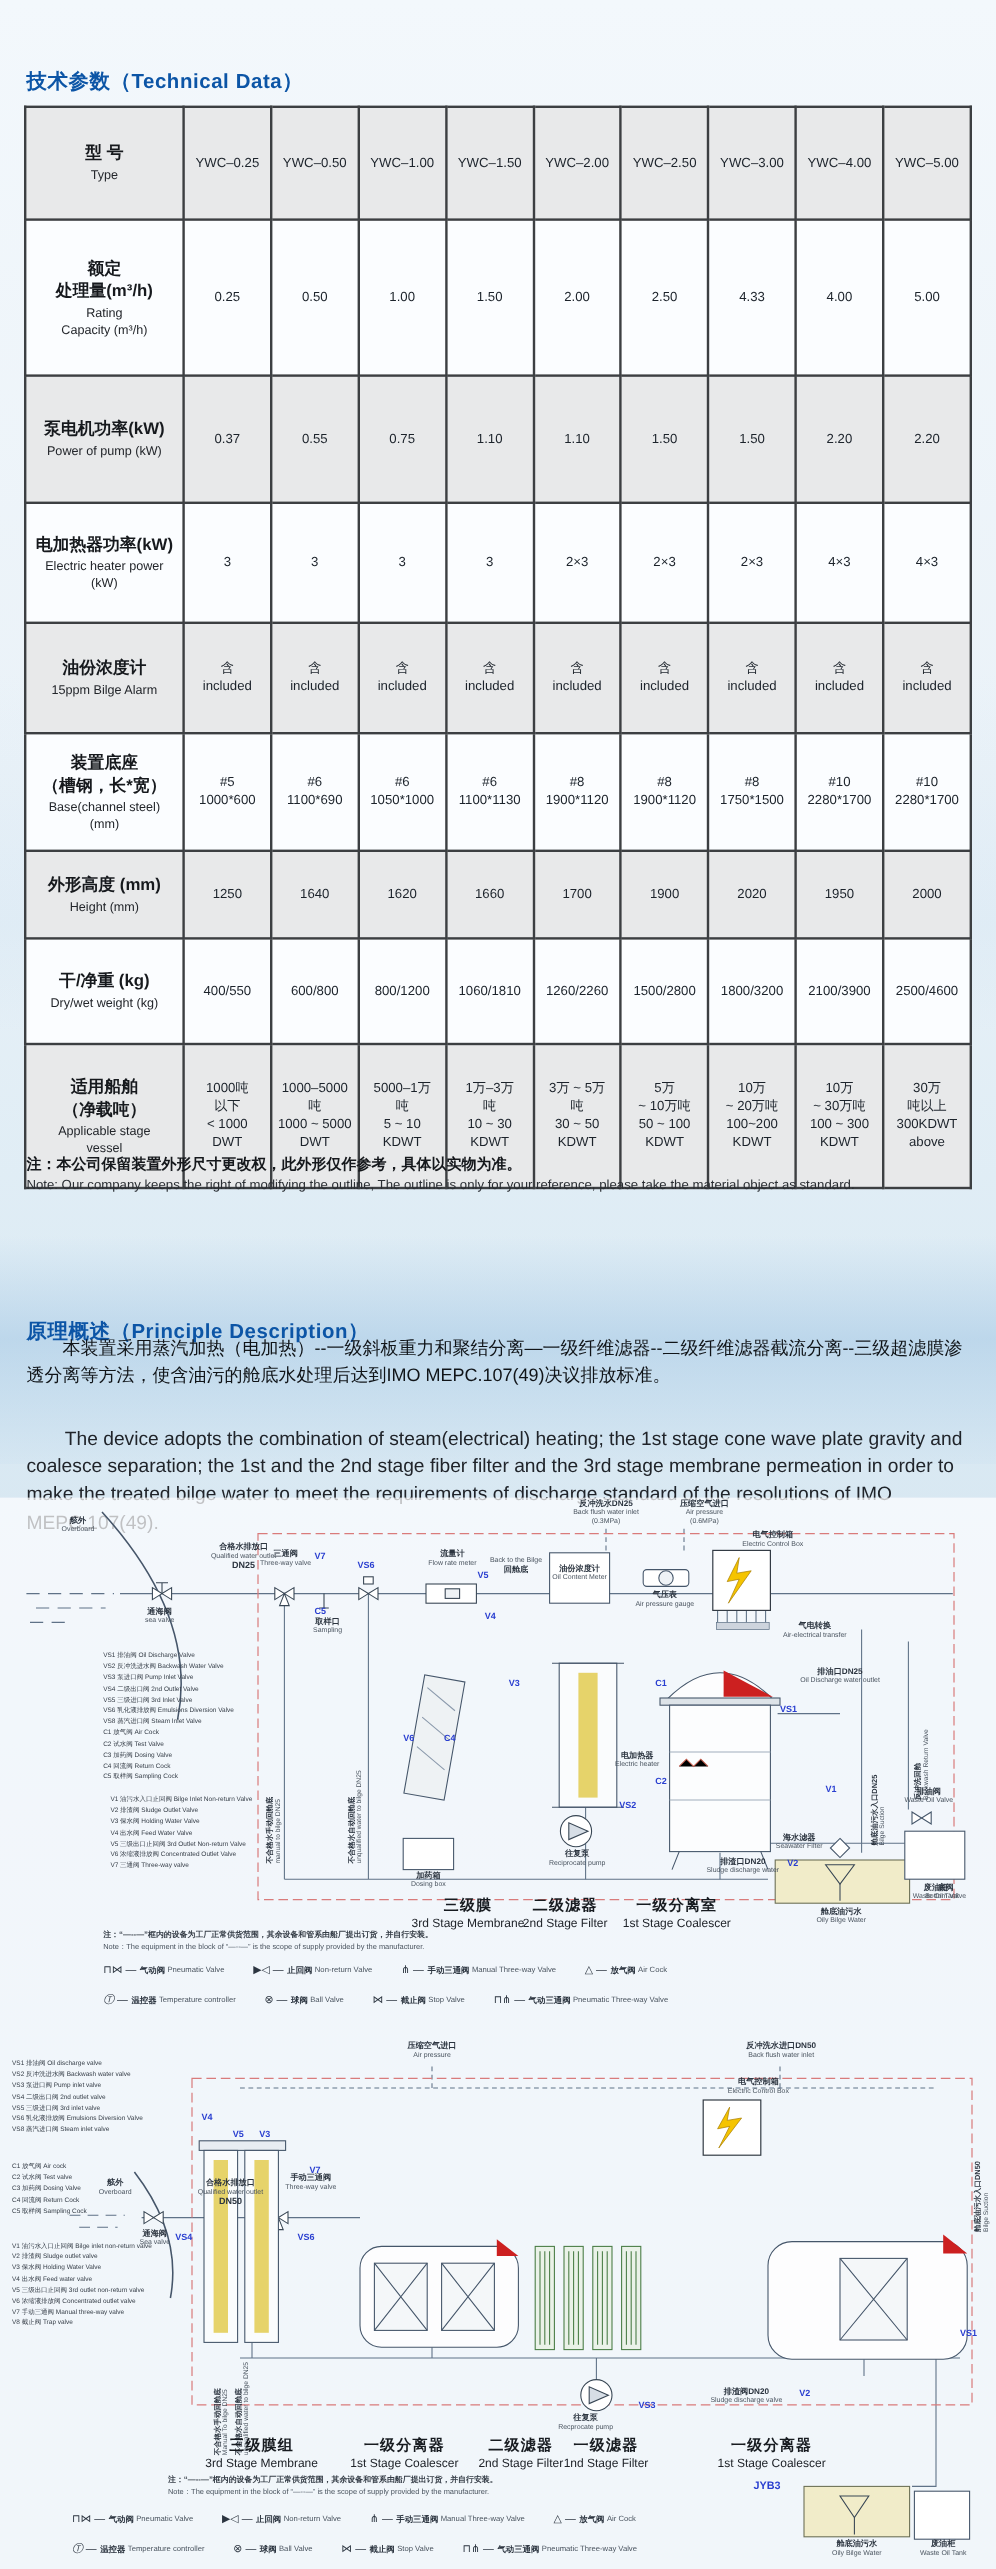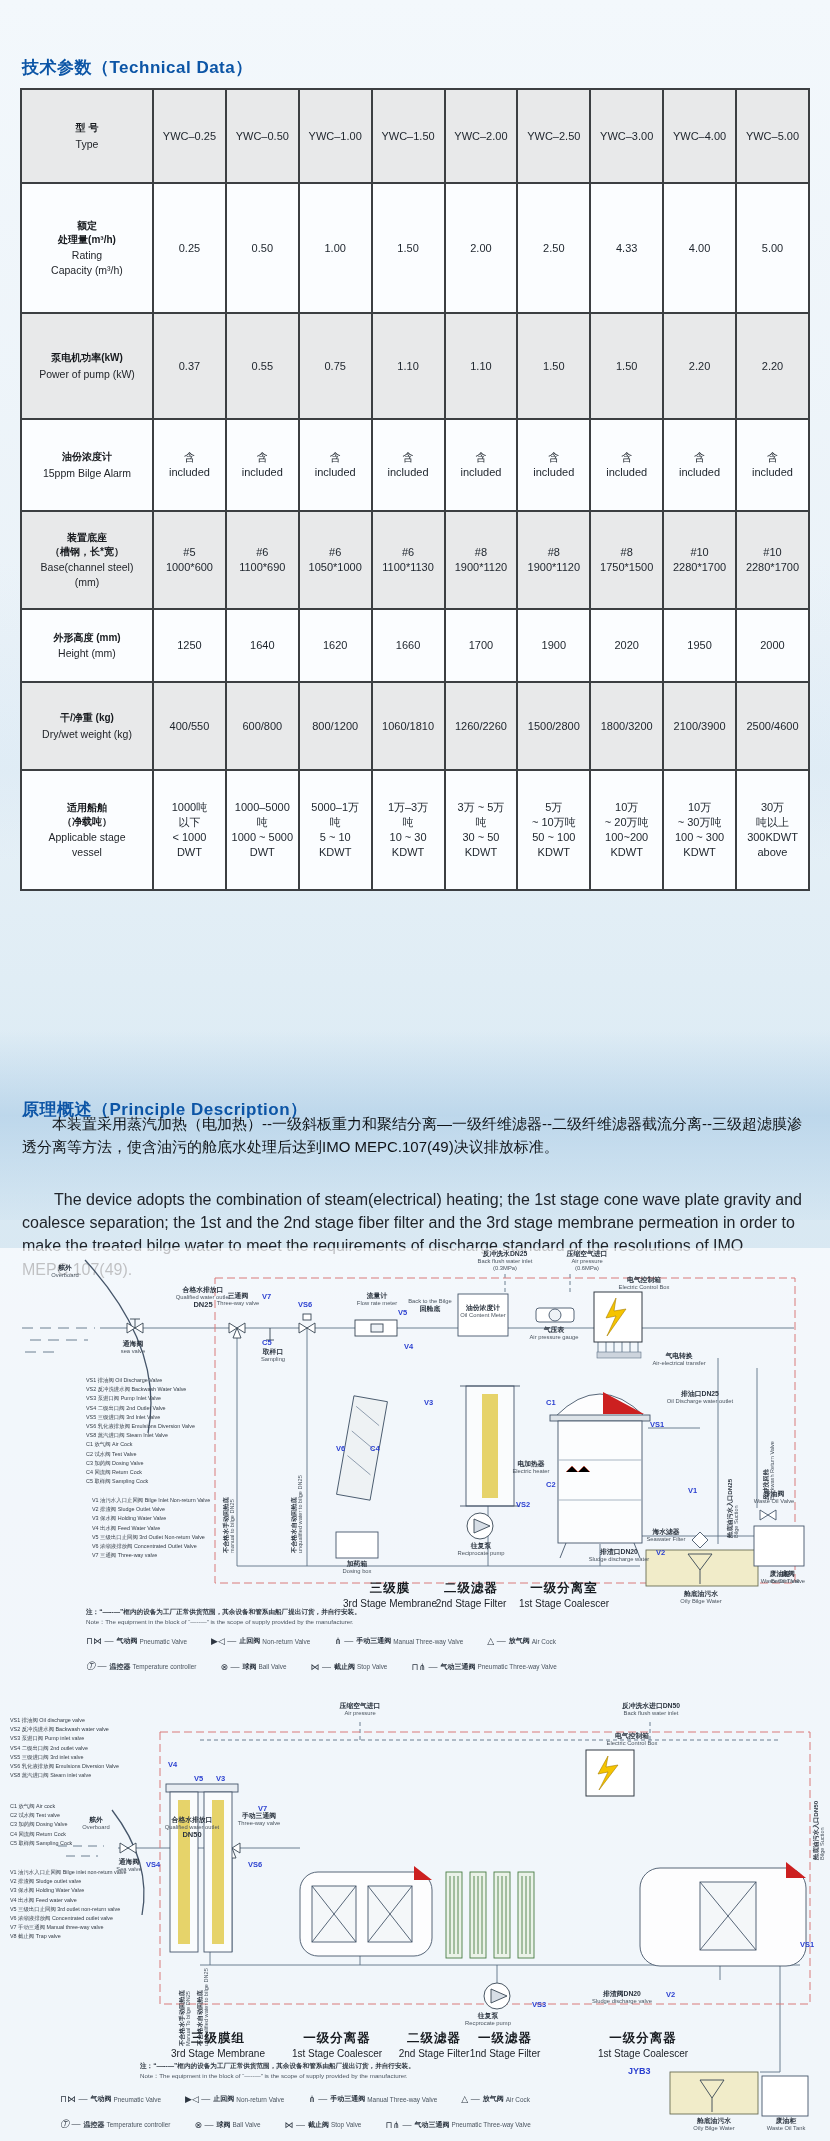--- a/index.html
+++ b/index.html
@@ -10,21 +10,21 @@
   .band1{top:1030px;height:190px;background:linear-gradient(180deg,rgba(176,206,231,0) 0%,rgba(164,199,228,.55) 45%,rgba(190,216,236,.15) 100%);}
   .band2{top:560px;height:300px;background:linear-gradient(180deg,rgba(255,255,255,0) 0%,rgba(210,228,242,.35) 70%,rgba(255,255,255,0) 100%);}
 
   .sec-title{position:absolute;left:22px;font-size:17px;font-weight:bold;color:#0c55a6;letter-spacing:.5px;margin-top:20px;}
 
   table.spec{position:absolute;left:20px;top:88px;width:790px;border-collapse:collapse;table-layout:fixed;}
   table.spec td{border:2px solid #3c3f42;text-align:center;vertical-align:middle;font-size:11px;padding:2px 1px;white-space:pre-line;line-height:1.35;}
   table.spec tr{background:#fbfdff;}
   table.spec tr:nth-child(odd){background:#e8e9ea;}
   td.lbl{width:128px;}
-  td.lbl .zh{display:block;font-size:10px;font-weight:bold;color:#16191d;}
+  td.lbl .zh{display:block;font-size:14px;font-weight:bold;color:#16191d;}
   td.lbl .en{display:block;font-size:10.5px;color:#23262b;margin-top:2px;}
   td.mod{font-size:11px;}
 
   .note{position:absolute;left:22px;top:962px;width:786px;}
   .note .zh{font-size:12.5px;font-weight:bold;color:#15181c;}
   .note .en{font-size:11px;color:#2a2e33;margin-top:2px;line-height:1.3;}
 
   .para-zh{position:absolute;left:22px;top:1112px;width:788px;font-size:15px;font-weight:normal;line-height:1.55;color:#101418;text-indent:2em;}
   .para-en{position:absolute;left:22px;top:1188px;width:788px;font-size:16px;line-height:1.45;color:#20242a;text-indent:2em;}
 
@@ -96,20 +96,33 @@
       <td class="lbl"><span class="zh">泵电机功率(kW)</span><span class="en">Power of pump (kW)</span></td>
       <td>0.37</td>
           <td>0.55</td>
           <td>0.75</td>
           <td>1.10</td>
           <td>1.10</td>
           <td>1.50</td>
           <td>1.50</td>
           <td>2.20</td>
           <td>2.20</td>
+    </tr>
+    <tr style="height:100px">
+      <td class="lbl"><span class="zh">电加热器功率(kW)</span><span class="en">Electric heater power
+(kW)</span></td>
+      <td>3</td>
+          <td>3</td>
+          <td>3</td>
+          <td>3</td>
+          <td>2×3</td>
+          <td>2×3</td>
+          <td>2×3</td>
+          <td>4×3</td>
+          <td>4×3</td>
     </tr>
     <tr style="height:92px">
       <td class="lbl"><span class="zh">油份浓度计</span><span class="en">15ppm Bilge Alarm</span></td>
       <td>含
 included</td>
           <td>含
 included</td>
           <td>含
 included</td>
           <td>含
@@ -209,20 +222,24 @@
 100 ~ 300
 KDWT</td>
           <td>30万
 吨以上
 300KDWT
 above</td>
     </tr>
   </tbody>
     </table>
 
+  <div class="note">
+    <div class="zh">注：本公司保留装置外形尺寸更改权，此外形仅作参考，具体以实物为准。</div>
+    <div class="en">Note: Our company keeps the right of modifying the outline, The outline is only for your reference, please take the material object as standard.</div>
+  </div>
 
   <div class="sec-title" style="top:1078px">原理概述（Principle Description）</div>
   <div class="para-zh">本装置采用蒸汽加热（电加热）--一级斜板重力和聚结分离—一级纤维滤器--二级纤维滤器截流分离--三级超滤膜渗透分离等方法，使含油污的舱底水处理后达到IMO MEPC.107(49)决议排放标准。</div>
   <div class="para-en">The device adopts the combination of steam(electrical) heating; the 1st stage cone wave plate gravity and coalesce separation; the 1st and the 2nd stage fiber filter and the 3rd stage membrane permeation in order to make the treated bilge water to meet the requirements of discharge standard of the resolutions of IMO MEPC.107(49).</div>
 
   <div class="diag" id="d1">
     <svg width="830" height="452" viewBox="0 0 830 452">
       <g stroke="#5f7287" stroke-width="0.9" fill="none">
         <path d="M85,12 Q165,100 148,185" stroke="#46566a" stroke-width="1.3"></path>
         <path d="M22,80 H95 M30,92 H88 M25,104 H60" stroke-dasharray="11 7"></path>

